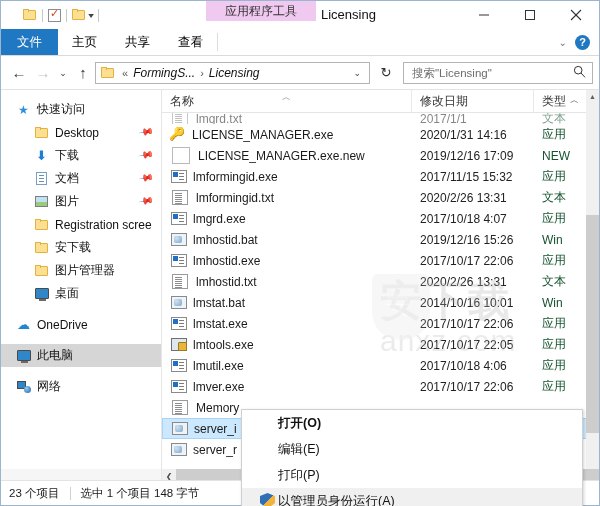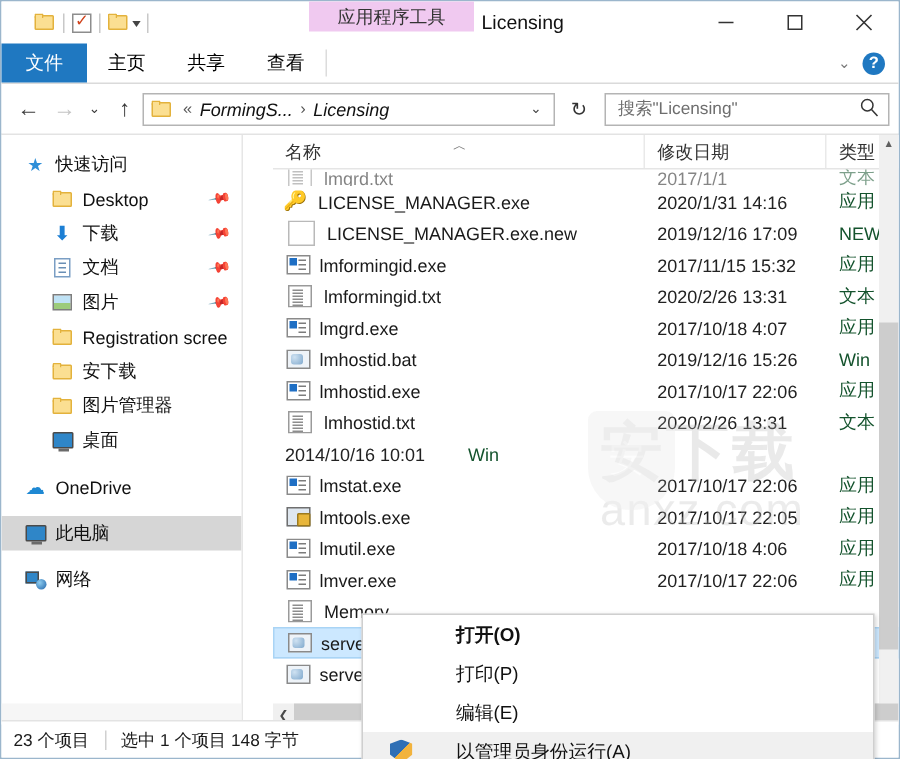--- a/index.html
+++ b/index.html
@@ -74,21 +74,21 @@
   .doc-ico:after{content:"";position:absolute;left:2px;top:2px;right:2px;height:1px;box-shadow:0 0 0 0 #6a8fb5,0 3px 0 0 #6a8fb5,0 6px 0 0 #6a8fb5;background:#6a8fb5;}
   .pic-ico{width:13px;height:11px;background:linear-gradient(#bfe2f5 55%,#9ccb7a 55%);border:1px solid #7d7d7d;box-sizing:border-box;}
   .mon-ico{width:14px;height:11px;background:#2f86c8;border:1px solid #4a4a4a;border-radius:1px;box-sizing:border-box;position:relative;}
   .mon-ico:after{content:"";position:absolute;left:3px;bottom:-3px;width:7px;height:2px;background:#6a6a6a;}
   .cloud-ico{font-size:13px;color:#1e88d3;}
   .net-ico{width:14px;height:12px;position:relative;}
   .net-ico:before{content:"";position:absolute;left:0;top:0;width:9px;height:8px;background:#2f86c8;border:1px solid #4a4a4a;box-sizing:border-box;}
   .net-ico:after{content:"";position:absolute;right:0;bottom:0;width:7px;height:7px;background:radial-gradient(circle at 35% 35%,#8ecdf0,#2063a8);border-radius:50%;}
 
   
-  .files{flex:1;position:relative;background:#fff;overflow:hidden;margin-left:20px;}
+  .files{flex:1;position:relative;background:#fff;overflow:hidden;}
   .colhead{height:22px;display:flex;align-items:center;border-bottom:1px solid #e5e5e5;position:relative;background:#fff;}
   .colhead .ch{font-size:12px;color:#333;padding-left:8px;height:22px;line-height:22px;box-sizing:border-box;position:relative;}
   .ch.name{width:250px;border-right:1px solid #e9e9e9;}
   .ch.date{width:122px;border-right:1px solid #e9e9e9;}
   .ch.type{width:48px;}
   .sortmark{position:absolute;left:120px;top:-4px;font-size:9px;color:#7a7a7a;}
   .sortmark2{position:absolute;right:3px;top:-1px;font-size:9px;color:#444;}
 
   .rows{position:relative;}
   .row{height:21px;display:flex;align-items:center;font-size:12px;color:#1a1a1a;}
@@ -131,21 +131,21 @@
   
   .nav-hscroll{position:absolute;left:0;bottom:0;width:160px;height:14px;background:#f6f6f6;}
 
   
   .status{position:absolute;left:0;bottom:0;width:598px;height:24px;border-top:1px solid #e3e3e3;background:#fff;display:flex;align-items:center;font-size:11.5px;color:#1a1a1a;}
   .status .s1{padding-left:8px;}
   .status .sdiv{width:1px;height:13px;background:#d0d0d0;margin:0 10px;}
 
   
   .ctxmenu{position:absolute;left:240px;top:408px;width:340px;background:#f2f2f2;border:1px solid #cfcfcf;box-shadow:1px 1px 3px rgba(0,0,0,.18);z-index:50;}
-  .mi{height:26px;display:flex;align-items:center;padding-left:62px;font-size:12.5px;color:#111;position:relative;background:#fff;}
+  .mi{height:26px;display:flex;align-items:center;padding-left:36px;font-size:12.5px;color:#111;position:relative;background:#fff;}
   .mi.bold{font-weight:bold;}
   .mi .micon{position:absolute;left:18px;top:5px;width:15px;height:16px;}
   .shield-ico{width:15px;height:16px;position:relative;}
   .shield-ico:before{content:"";position:absolute;left:0;top:0;width:15px;height:16px;background:linear-gradient(135deg,#2f6fb5 50%,#f2b33d 50%);clip-path:polygon(50% 0,100% 18%,100% 62%,50% 100%,0 62%,0 18%);}
   .mi.hlrow{background:#f0f0f0;}
 </style>
 </head>
 <body>
 
 <div class="window">
@@ -403,20 +403,24 @@
         <div class="row">
           <div class="c-name">
               <span class="fi txt"></span>
               <span>lmhostid.txt</span>
             </div>
           <div class="c-date">2020/2/26 13:31</div>
           <div class="c-type">文本</div>
         </div>
 
         <div class="row">
+          <div class="c-name">
+              <span class="fi bat"></span>
+              <span>lmstat.bat</span>
+            </div>
           <div class="c-date">2014/10/16 10:01</div>
           <div class="c-type">Win</div>
         </div>
 
         <div class="row">
           <div class="c-name">
               <span class="fi app"></span>
               <span>lmstat.exe</span>
             </div>
           <div class="c-date">2017/10/17 22:06</div>
@@ -501,24 +505,24 @@
     <span class="s1">23 个项目</span>
     <span class="sdiv"></span>
     <span>选中 1 个项目  148 字节</span>
   </div>
 
   <div class="ctxmenu">
     <div class="mi bold">
       <span>打开(O)</span>
     </div>
     <div class="mi">
+      <span>编辑(E)</span>
+    </div>
+    <div class="mi">
       <span>打印(P)</span>
-    </div>
-    <div class="mi">
-      <span>编辑(E)</span>
     </div>
     <div class="mi hlrow">
       <span class="micon"><span class="shield-ico"></span></span>
       <span>以管理员身份运行(A)</span>
     </div>
   </div>
 
 </div>
 
 </body></html>

